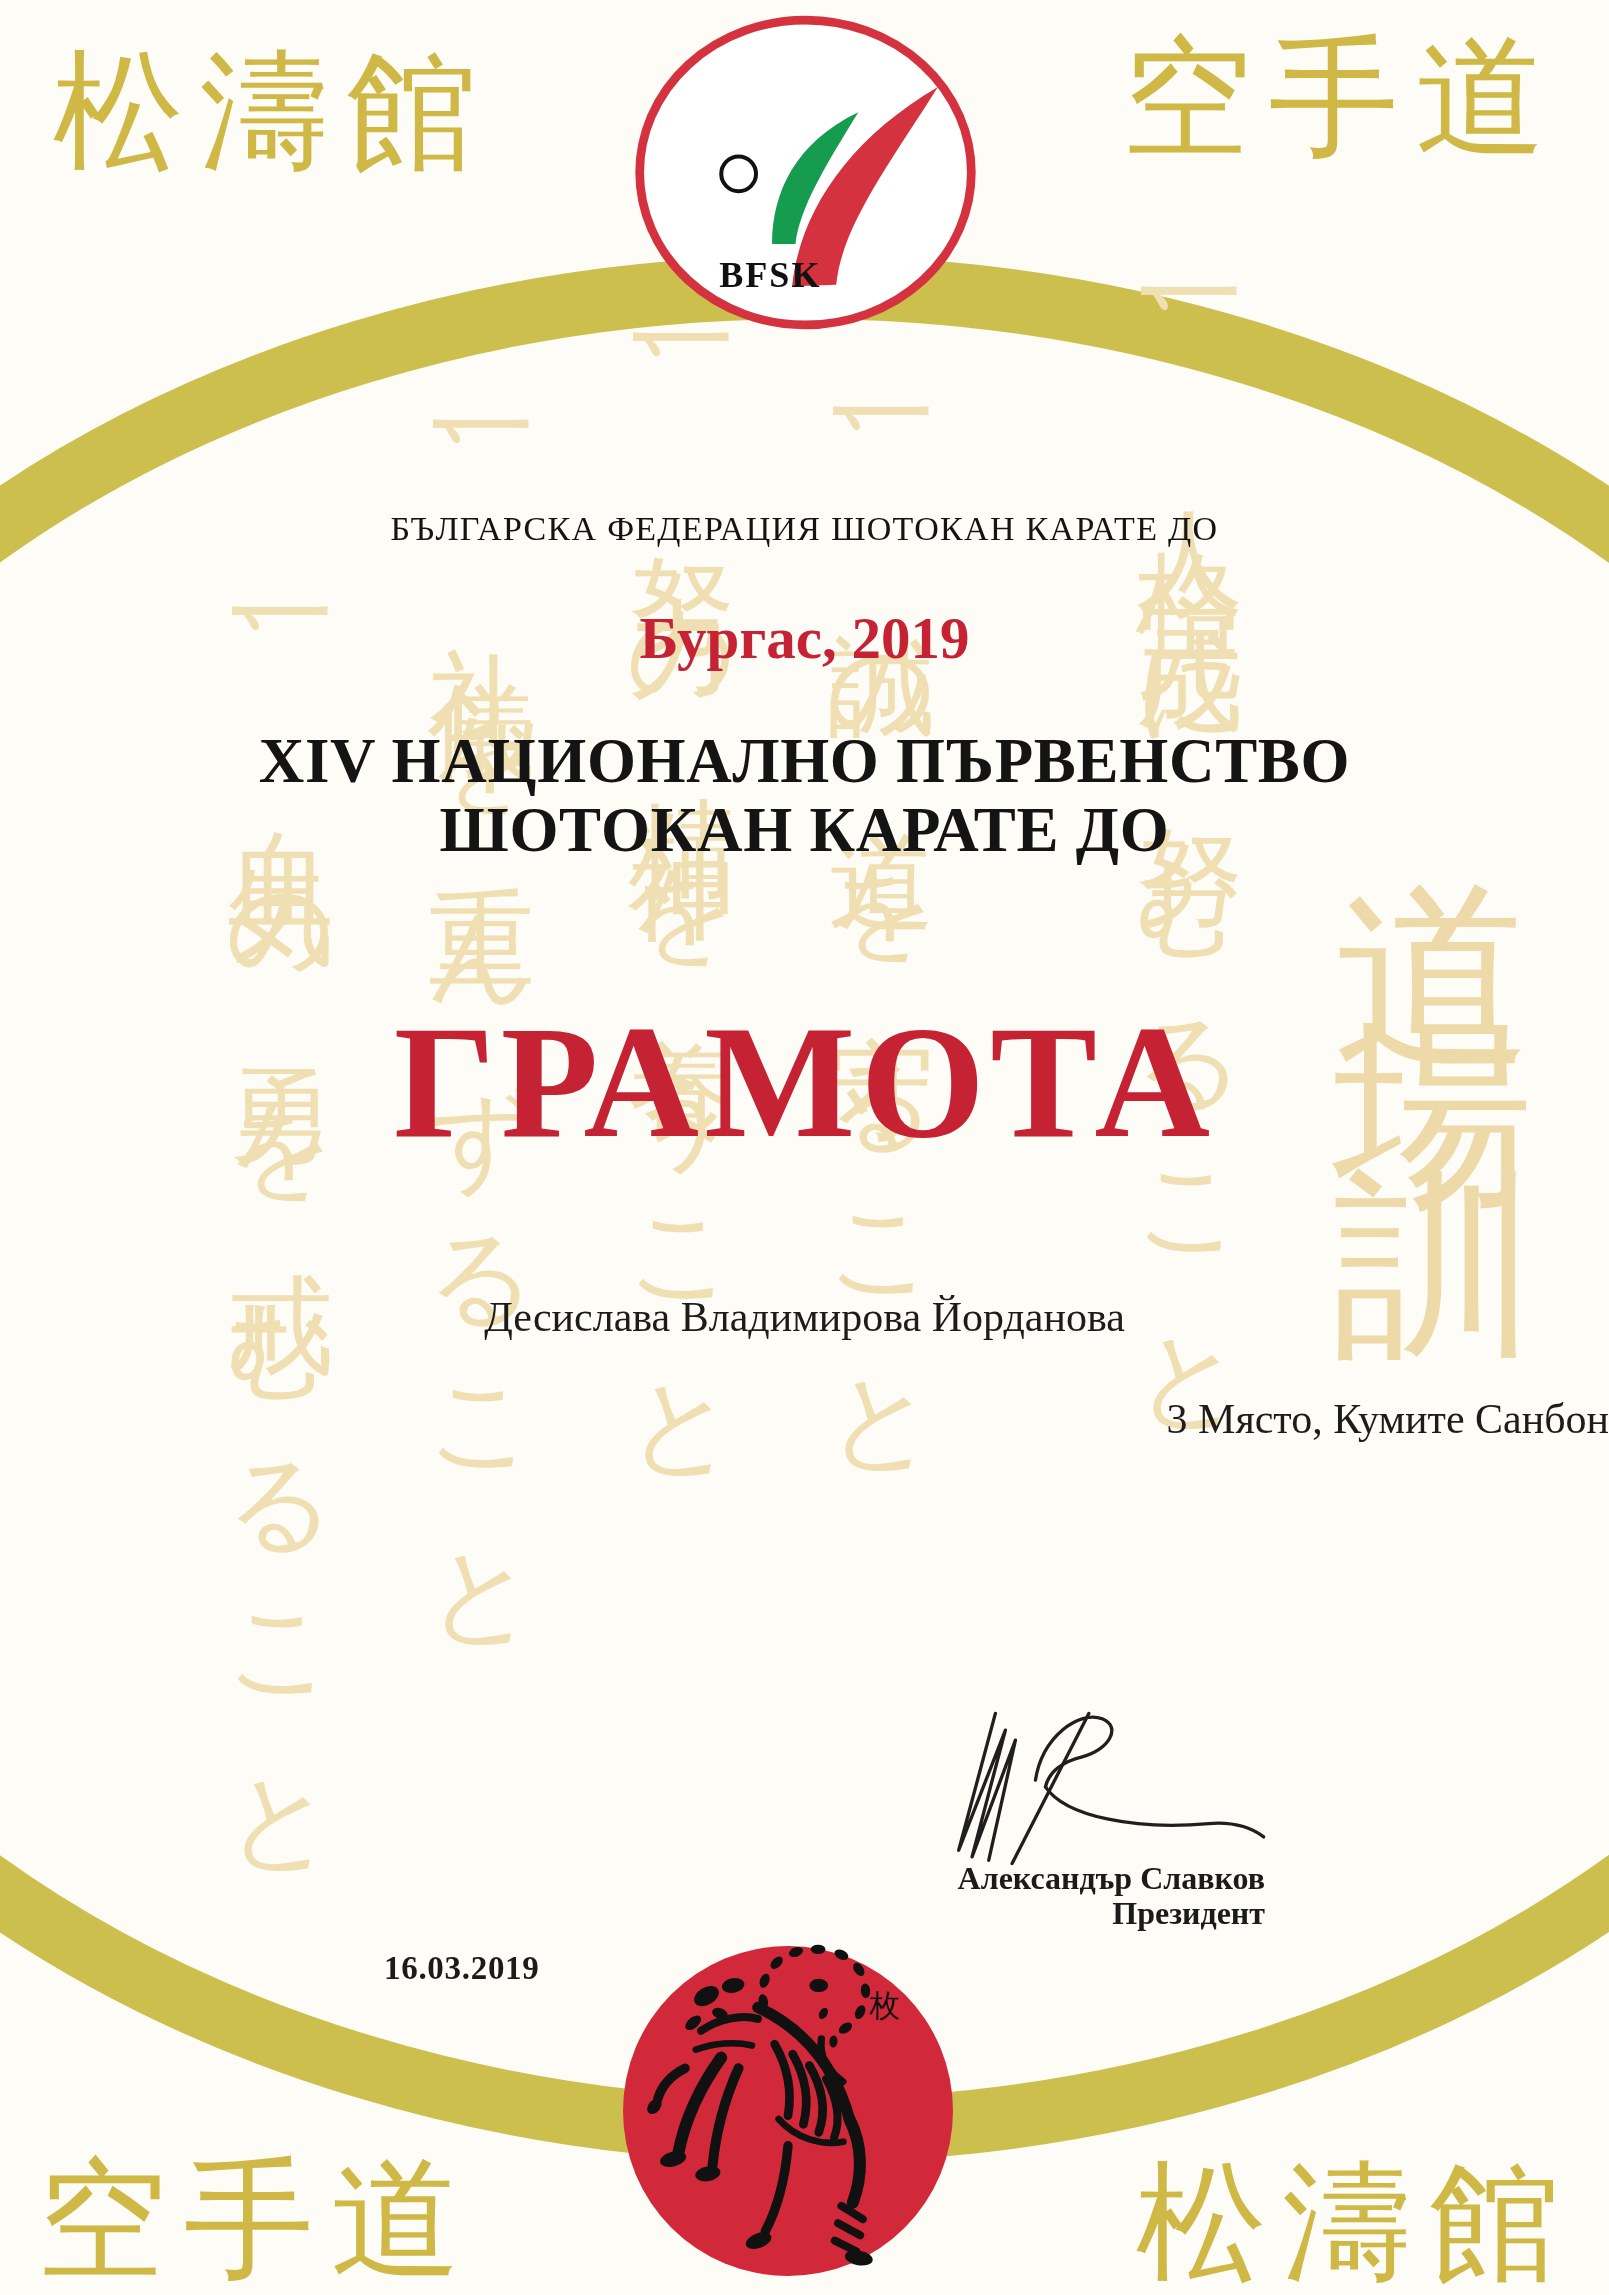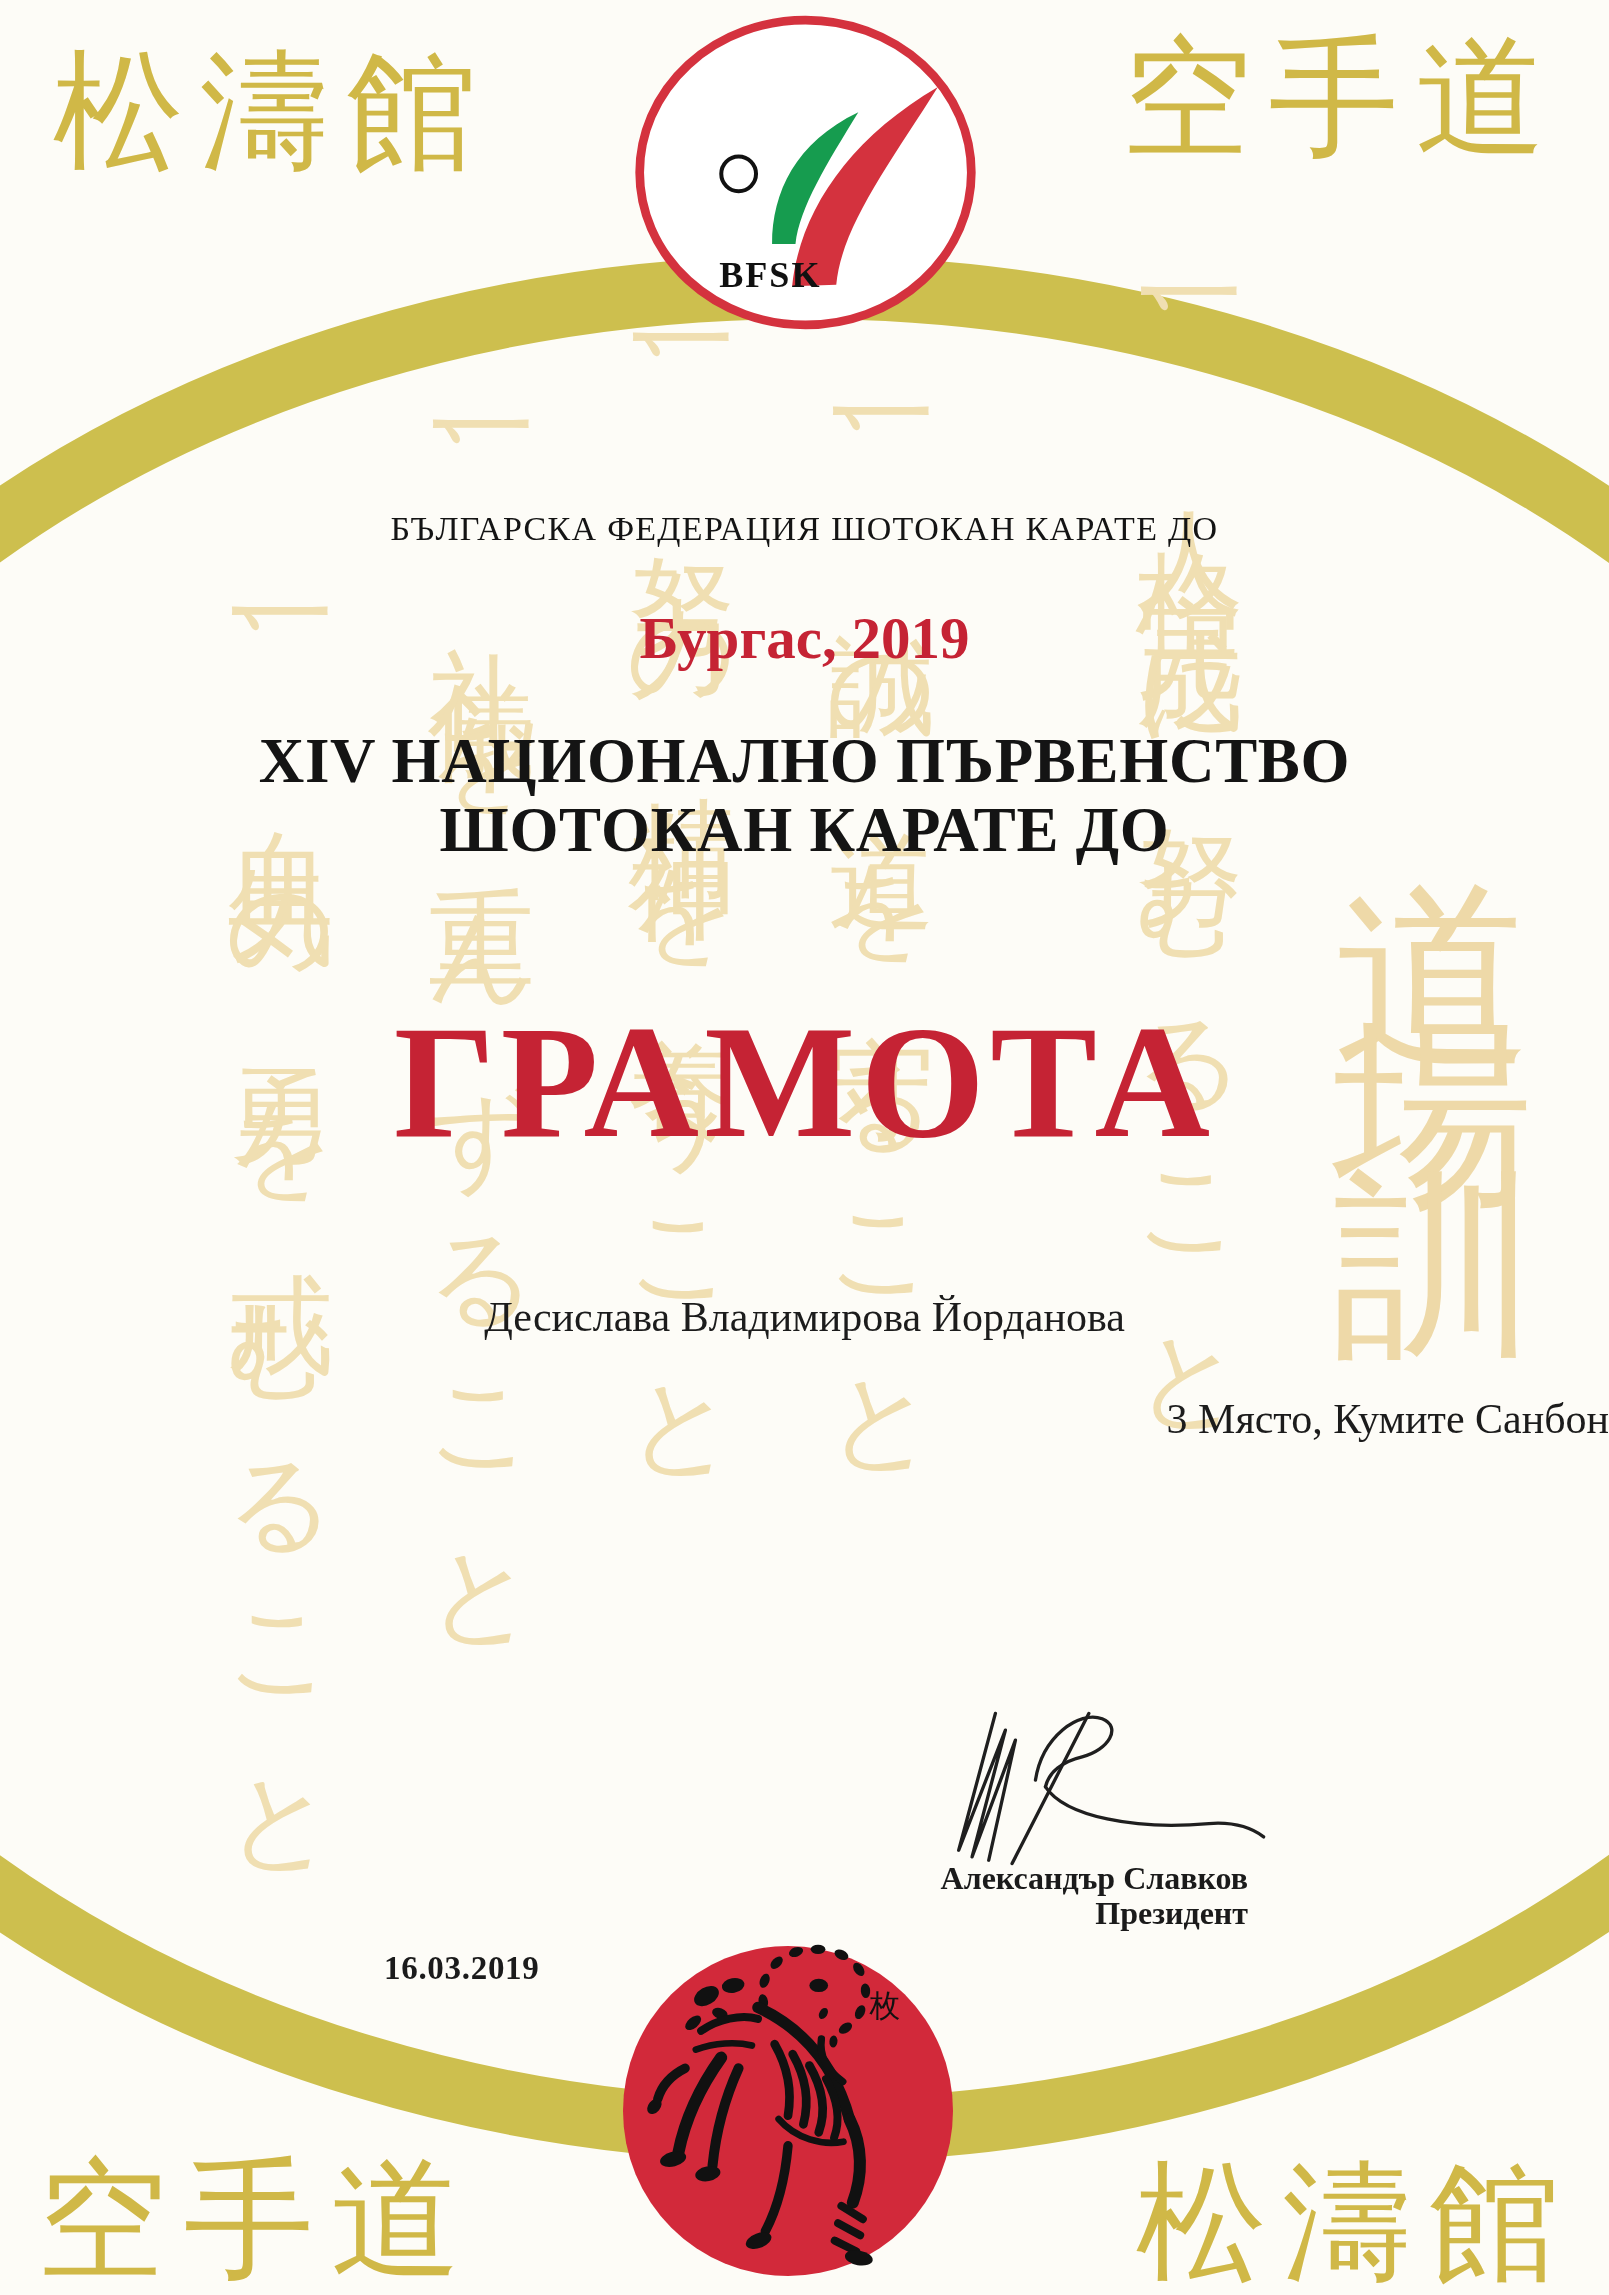--- a/index.html
+++ b/index.html
@@ -77,21 +77,21 @@
   .award-line{
     top:1395px;z-index:4;
     font-size:42px;color:#1c1c1c;text-align:right;
   }
   .date-line{
     left:384px;top:1950px;z-index:4;
     font-size:33px;font-weight:bold;color:#1b1b1b;
     letter-spacing:0.7px;
   }
   .signer-block{
-    right:361px;top:1861px;z-index:4;
+    right:344px;top:1861px;z-index:4;
     text-align:right;
     font-size:32px;font-weight:bold;color:#1b1b1b;
     line-height:35px;
   }
 
   
   #bfsk-logo{left:635px;top:12px;z-index:5;}
   #tiger-logo{left:621px;top:1944px;z-index:5;}
   #signature{left:922px;top:1700px;z-index:6;}
   .bfsk-text{

